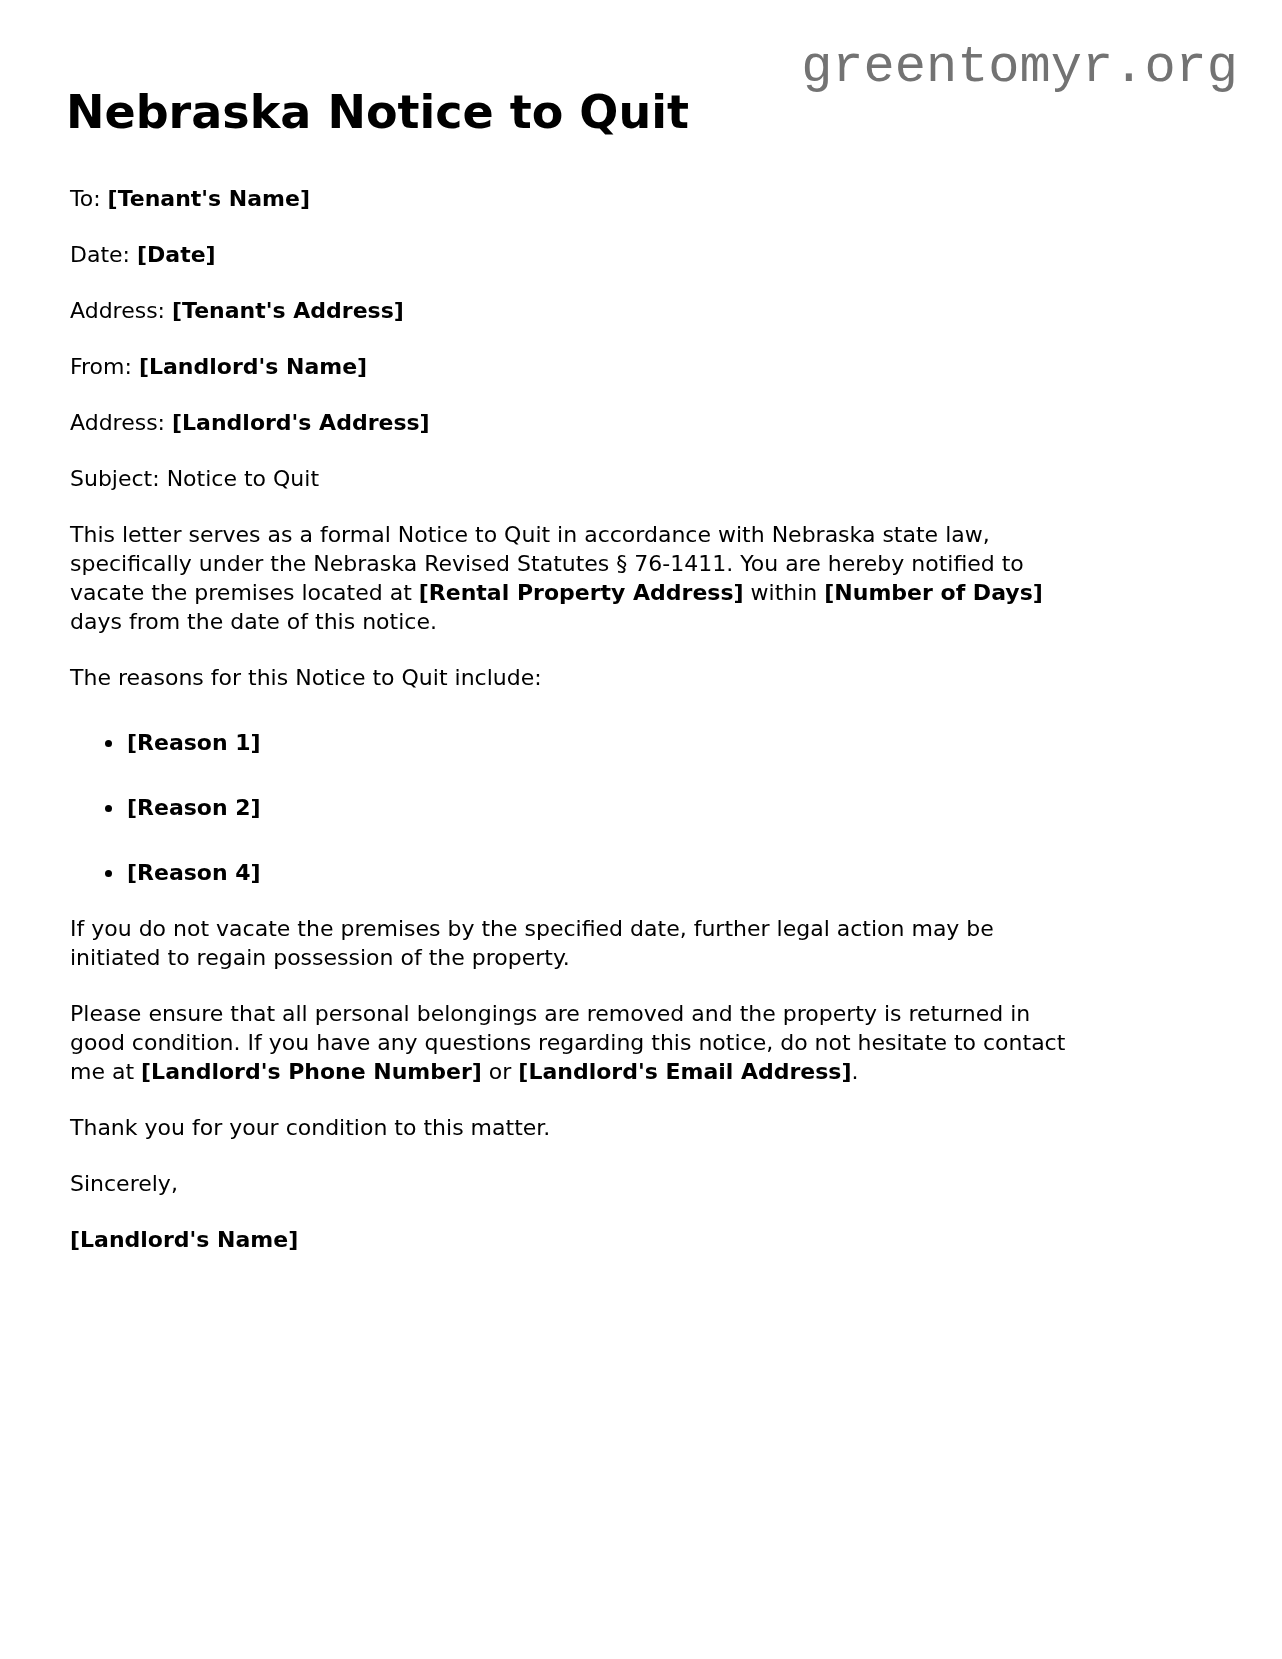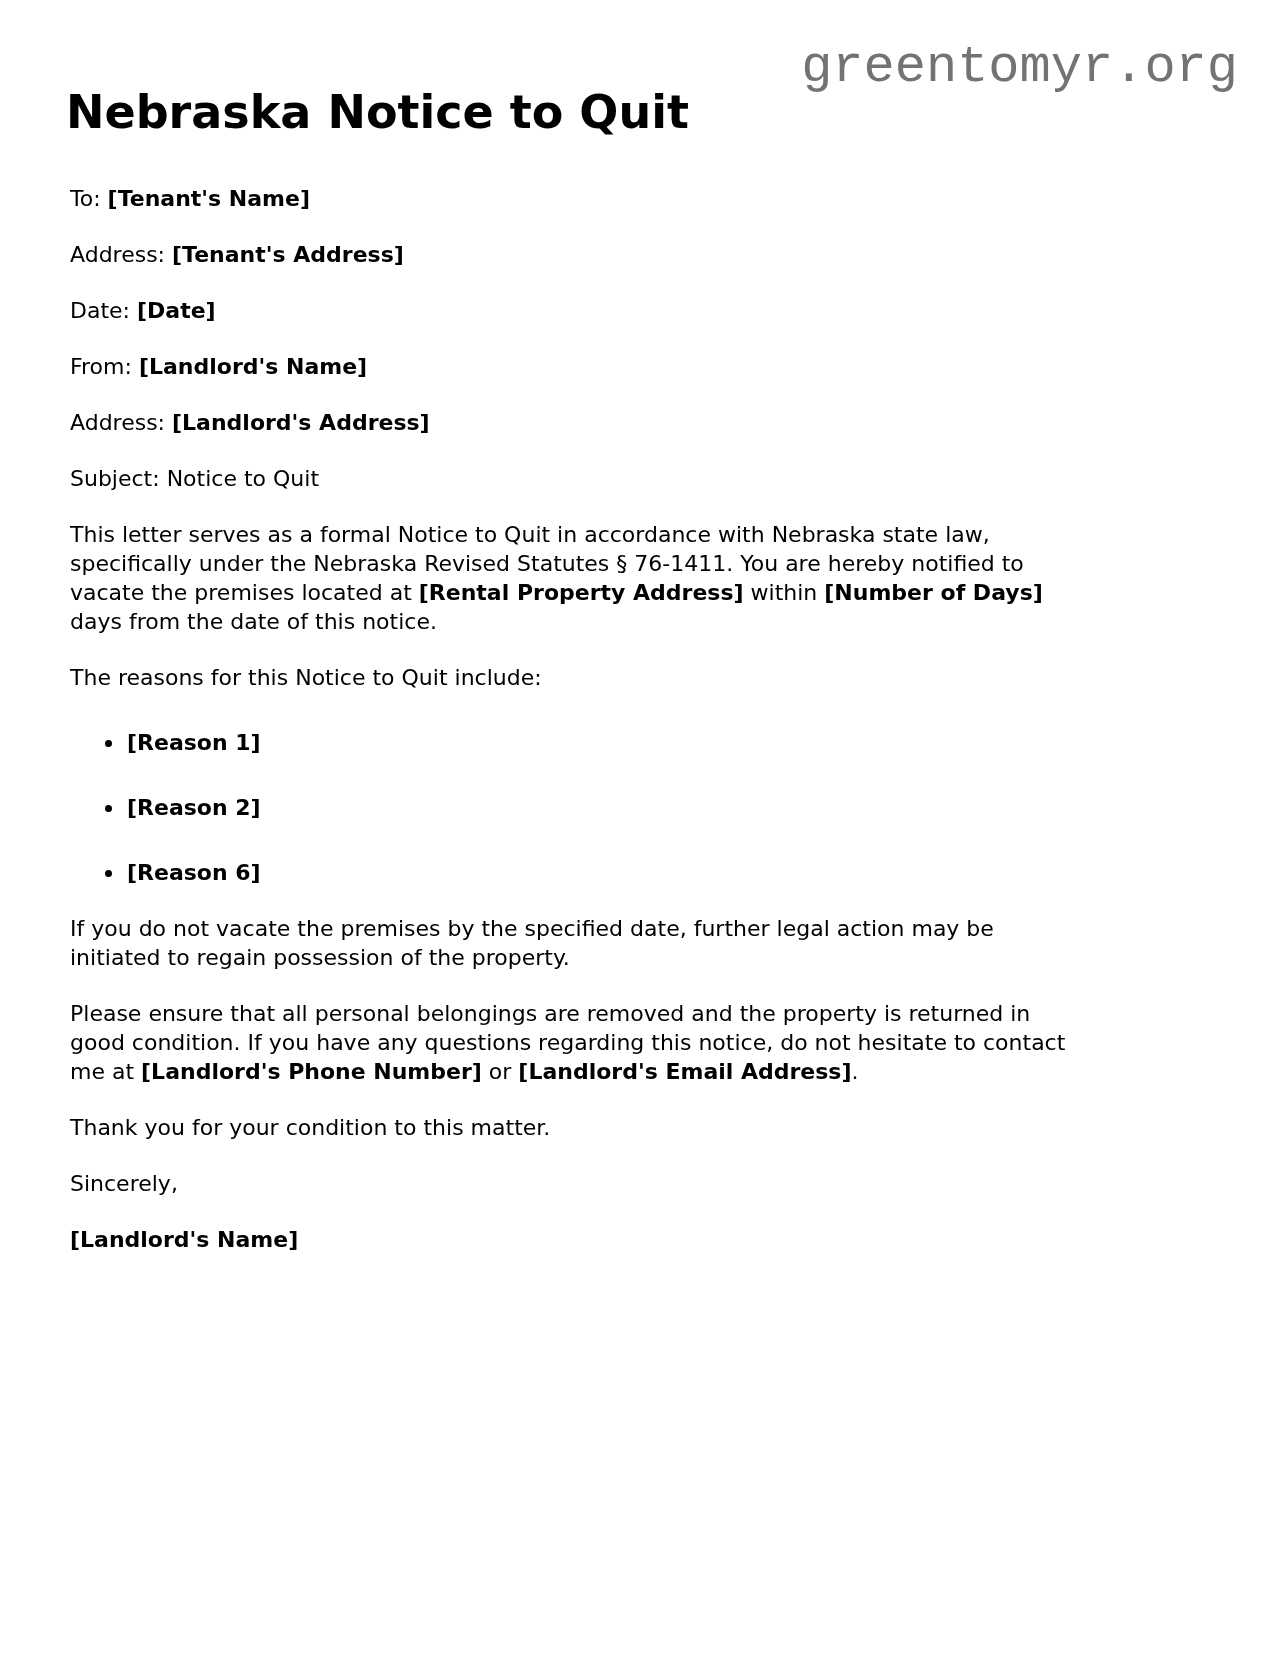--- a/index.html
+++ b/index.html
@@ -63,39 +63,39 @@
 <div class="page">
 
   <div class="watermark">greentomyr.org</div>
 
   <div class="content">
 
     <h1 class="title">Nebraska Notice to Quit</h1>
 
     <p class="line"><span>To: </span><strong>[Tenant's Name]</strong></p>
 
+    <p class="line"><span>Date: </span><strong>[Date]</strong></p>
+
     <p class="line"><span>Address: </span><strong>[Tenant's Address]</strong></p>
-
-    <p class="line"><span>Date: </span><strong>[Date]</strong></p>
 
     <p class="line"><span>From: </span><strong>[Landlord's Name]</strong></p>
 
     <p class="line"><span>Address: </span><strong>[Landlord's Address]</strong></p>
 
     <p class="line"><span>Subject: </span><span>Notice to Quit</span></p>
 
 
     <p class="para"><span>This letter serves as a formal Notice to Quit in accordance with Nebraska state law, specifically under the Nebraska Revised Statutes § 76-1411. You are hereby notified to vacate the premises located at </span><strong>[Rental Property Address]</strong><span> within </span><strong>[Number of Days]</strong><span> days from the date of this notice.</span></p>
 
     <p class="para">The reasons for this Notice to Quit include:</p>
 
     <ul class="reasons">
       <li><strong>[Reason 1]</strong></li>
       <li><strong>[Reason 2]</strong></li>
-      <li><strong>[Reason 6]</strong></li>
+      <li><strong>[Reason 4]</strong></li>
     </ul>
 
     <p class="para">If you do not vacate the premises by the specified date, further legal action may be initiated to regain possession of the property.</p>
 
     <p class="para"><span>Please ensure that all personal belongings are removed and the property is returned in good condition. If you have any questions regarding this notice, do not hesitate to contact me at </span><strong>[Landlord's Phone Number]</strong><span> or </span><strong>[Landlord's Email Address]</strong><span>.</span></p>
 
     <p class="para">Thank you for your condition to this matter.</p>
 
     <p class="para">Sincerely,</p>
 

